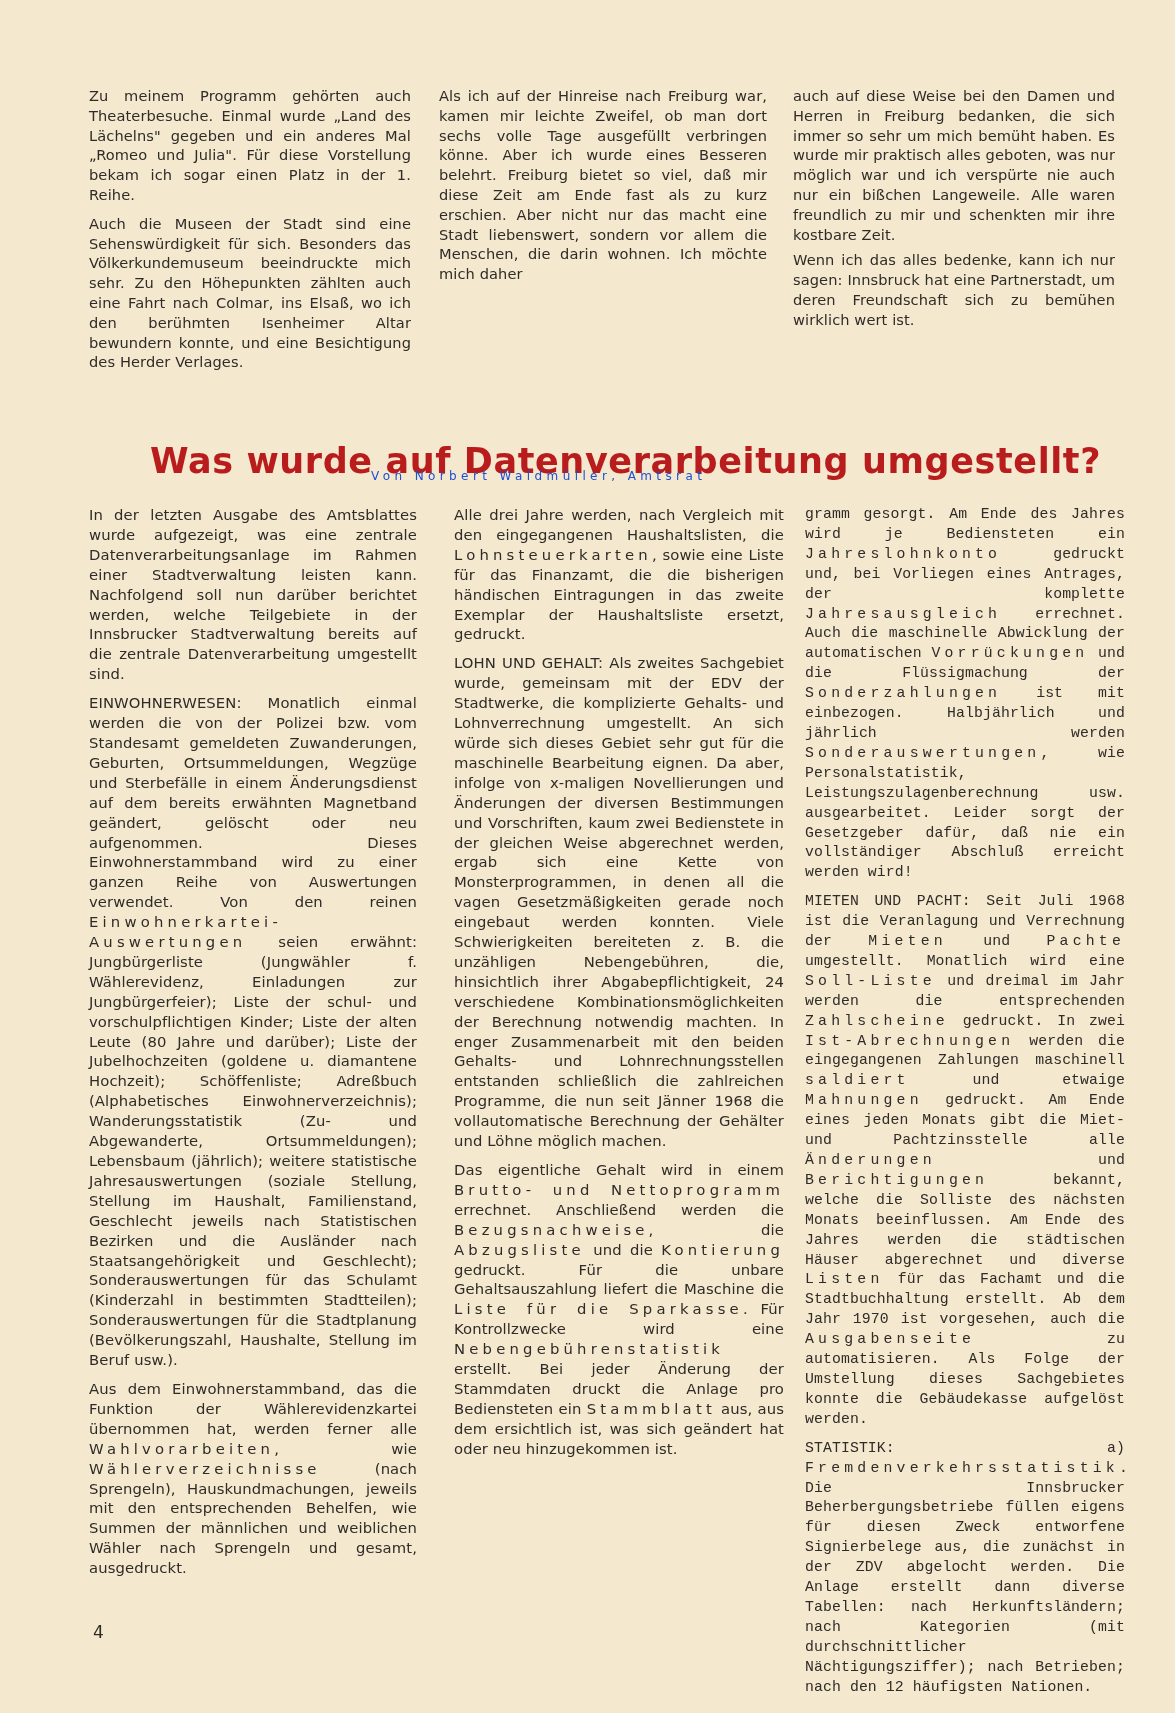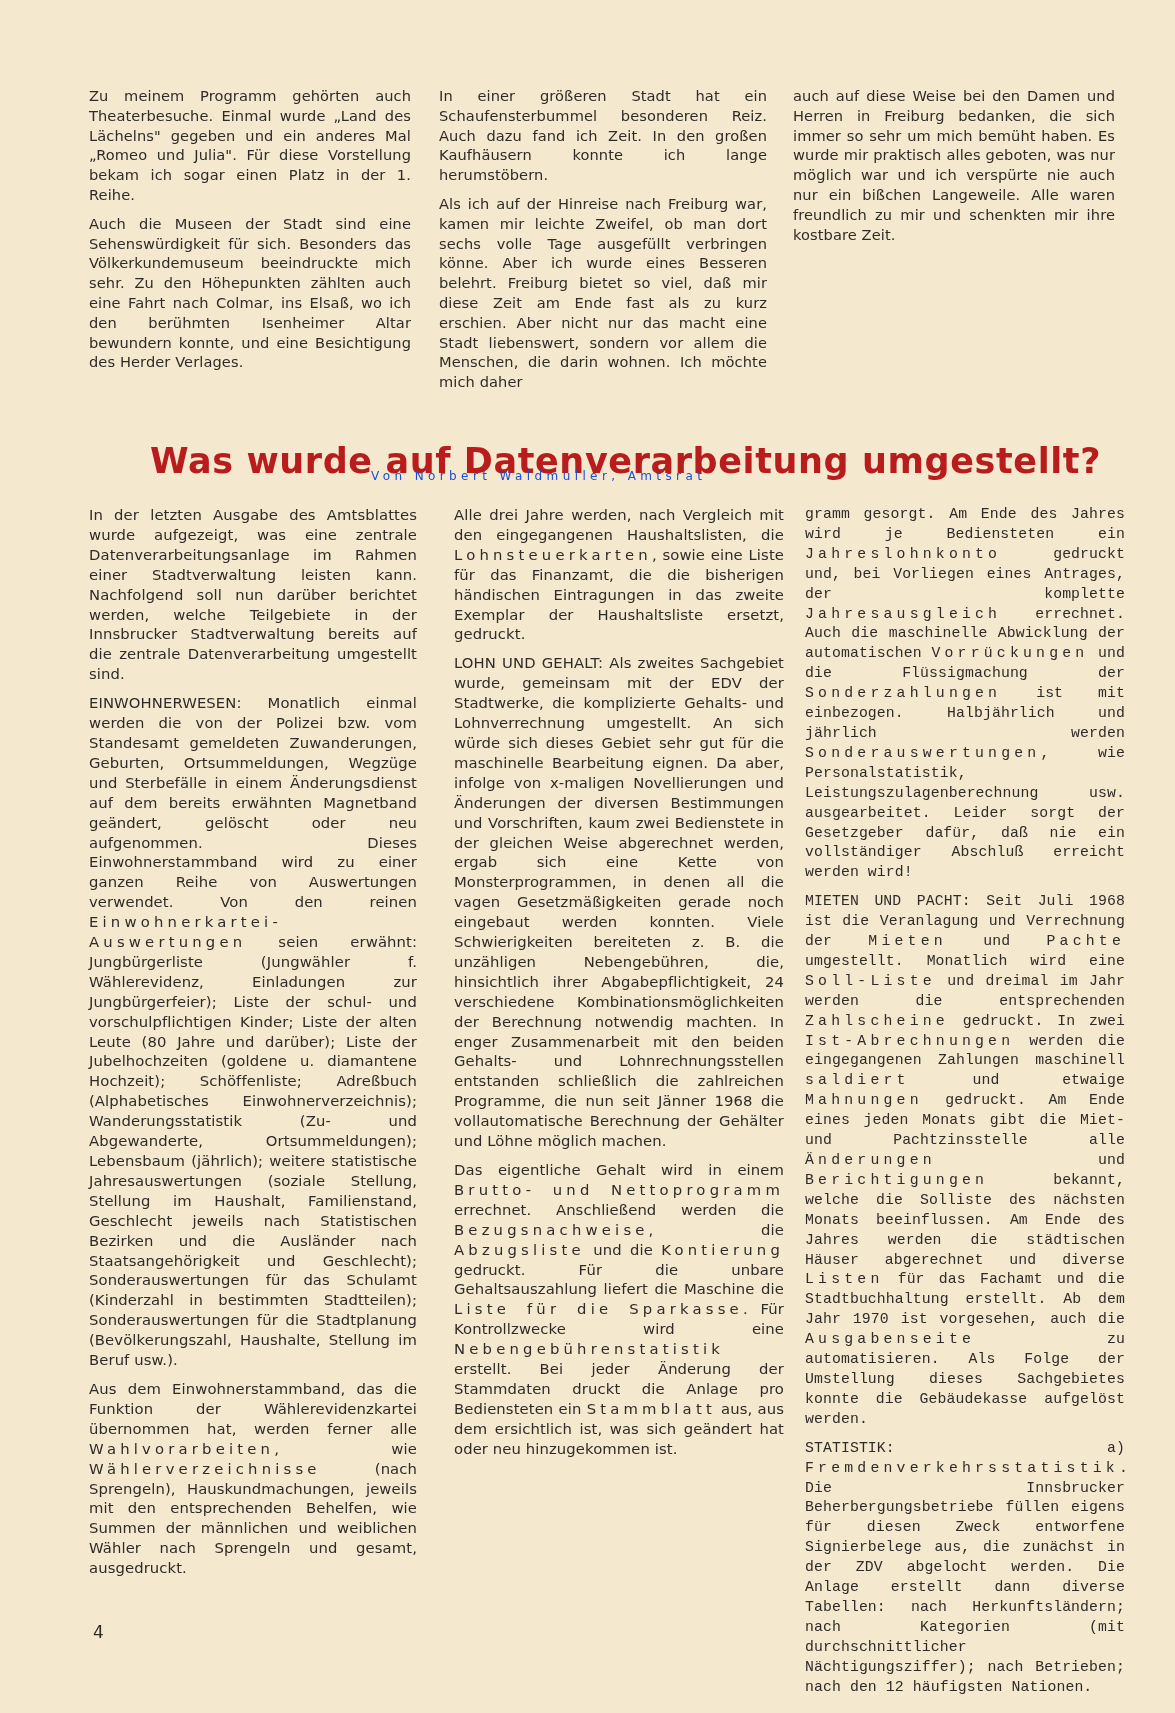--- a/index.html
+++ b/index.html
@@ -43,25 +43,25 @@
 <body>
 
 <div class="page">
 
   <div class="cols top-cols">
     <div class="col c1">
       <p>Zu meinem Programm gehörten auch Theaterbesuche. Einmal wurde „Land des Lächelns" gegeben und ein anderes Mal „Romeo und Julia". Für diese Vorstellung bekam ich sogar einen Platz in der 1. Reihe.</p>
       <p>Auch die Museen der Stadt sind eine Sehenswürdigkeit für sich. Besonders das Völkerkundemuseum beeindruckte mich sehr. Zu den Höhepunkten zählten auch eine Fahrt nach Colmar, ins Elsaß, wo ich den berühmten Isenheimer Altar bewundern konnte, und eine Besichtigung des Herder Verlages.</p>
     </div>
     <div class="col c2">
-      <p>In einer größeren Stadt hat ein Schaufensterbummel besonderen Reiz. Auch dazu fand ich Zeit. In den großen Kaufhäusern konnte ich lange herumstöbern.</p>
       <p>Als ich auf der Hinreise nach Freiburg war, kamen mir leichte Zweifel, ob man dort sechs volle Tage ausgefüllt verbringen könne. Aber ich wurde eines Besseren belehrt. Freiburg bietet so viel, daß mir diese Zeit am Ende fast als zu kurz erschien. Aber nicht nur das macht eine Stadt liebenswert, sondern vor allem die Menschen, die darin wohnen. Ich möchte mich daher</p>
     </div>
     <div class="col c3">
       <p style="margin-bottom:6px">auch auf diese Weise bei den Damen und Herren in Freiburg bedanken, die sich immer so sehr um mich bemüht haben. Es wurde mir praktisch alles geboten, was nur möglich war und ich verspürte nie auch nur ein bißchen Langeweile. Alle waren freundlich zu mir und schenkten mir ihre kostbare Zeit.</p>
+      <p>Wenn ich das alles bedenke, kann ich nur sagen: Innsbruck hat eine Partnerstadt, um deren Freundschaft sich zu bemühen wirklich wert ist.</p>
     </div>
   </div>
 
   <h1 class="headline">Was wurde auf Datenverarbeitung umgestellt?</h1>
   <div class="byline">Von Norbert Waldmüller, Amtsrat</div>
 
   <div class="cols main-cols">
     <div class="col c1">
       <p>In der letzten Ausgabe des Amtsblattes wurde aufgezeigt, was eine zentrale Datenverarbeitungsanlage im Rahmen einer Stadtverwaltung leisten kann. Nachfolgend soll nun darüber berichtet werden, welche Teilgebiete in der Innsbrucker Stadtverwaltung bereits auf die zentrale Datenverarbeitung umgestellt sind.</p>
       <p><span>EINWOHNERWESEN: Monatlich einmal werden die von der Polizei bzw. vom Standesamt gemeldeten Zuwanderungen, Geburten, Ortsummeldungen, Wegzüge und Sterbefälle in einem Änderungsdienst auf dem bereits erwähnten Magnetband geändert, gelöscht oder neu aufgenommen. Dieses Einwohnerstammband wird zu einer ganzen Reihe von Auswertungen verwendet. Von den reinen </span><span class="sp">Einwohnerkartei-Auswertungen</span><span> seien erwähnt: Jungbürgerliste (Jungwähler f. Wählerevidenz, Einladungen zur Jungbürgerfeier); Liste der schul- und vorschulpflichtigen Kinder; Liste der alten Leute (80 Jahre und darüber); Liste der Jubelhochzeiten (goldene u. diamantene Hochzeit); Schöffenliste; Adreßbuch (Alphabetisches Einwohnerverzeichnis); Wanderungsstatistik (Zu- und Abgewanderte, Ortsummeldungen); Lebensbaum (jährlich); weitere statistische Jahresauswertungen (soziale Stellung, Stellung im Haushalt, Familienstand, Geschlecht jeweils nach Statistischen Bezirken und die Ausländer nach Staatsangehörigkeit und Geschlecht); Sonderauswertungen für das Schulamt (Kinderzahl in bestimmten Stadtteilen); Sonderauswertungen für die Stadtplanung (Bevölkerungszahl, Haushalte, Stellung im Beruf usw.).</span></p>

